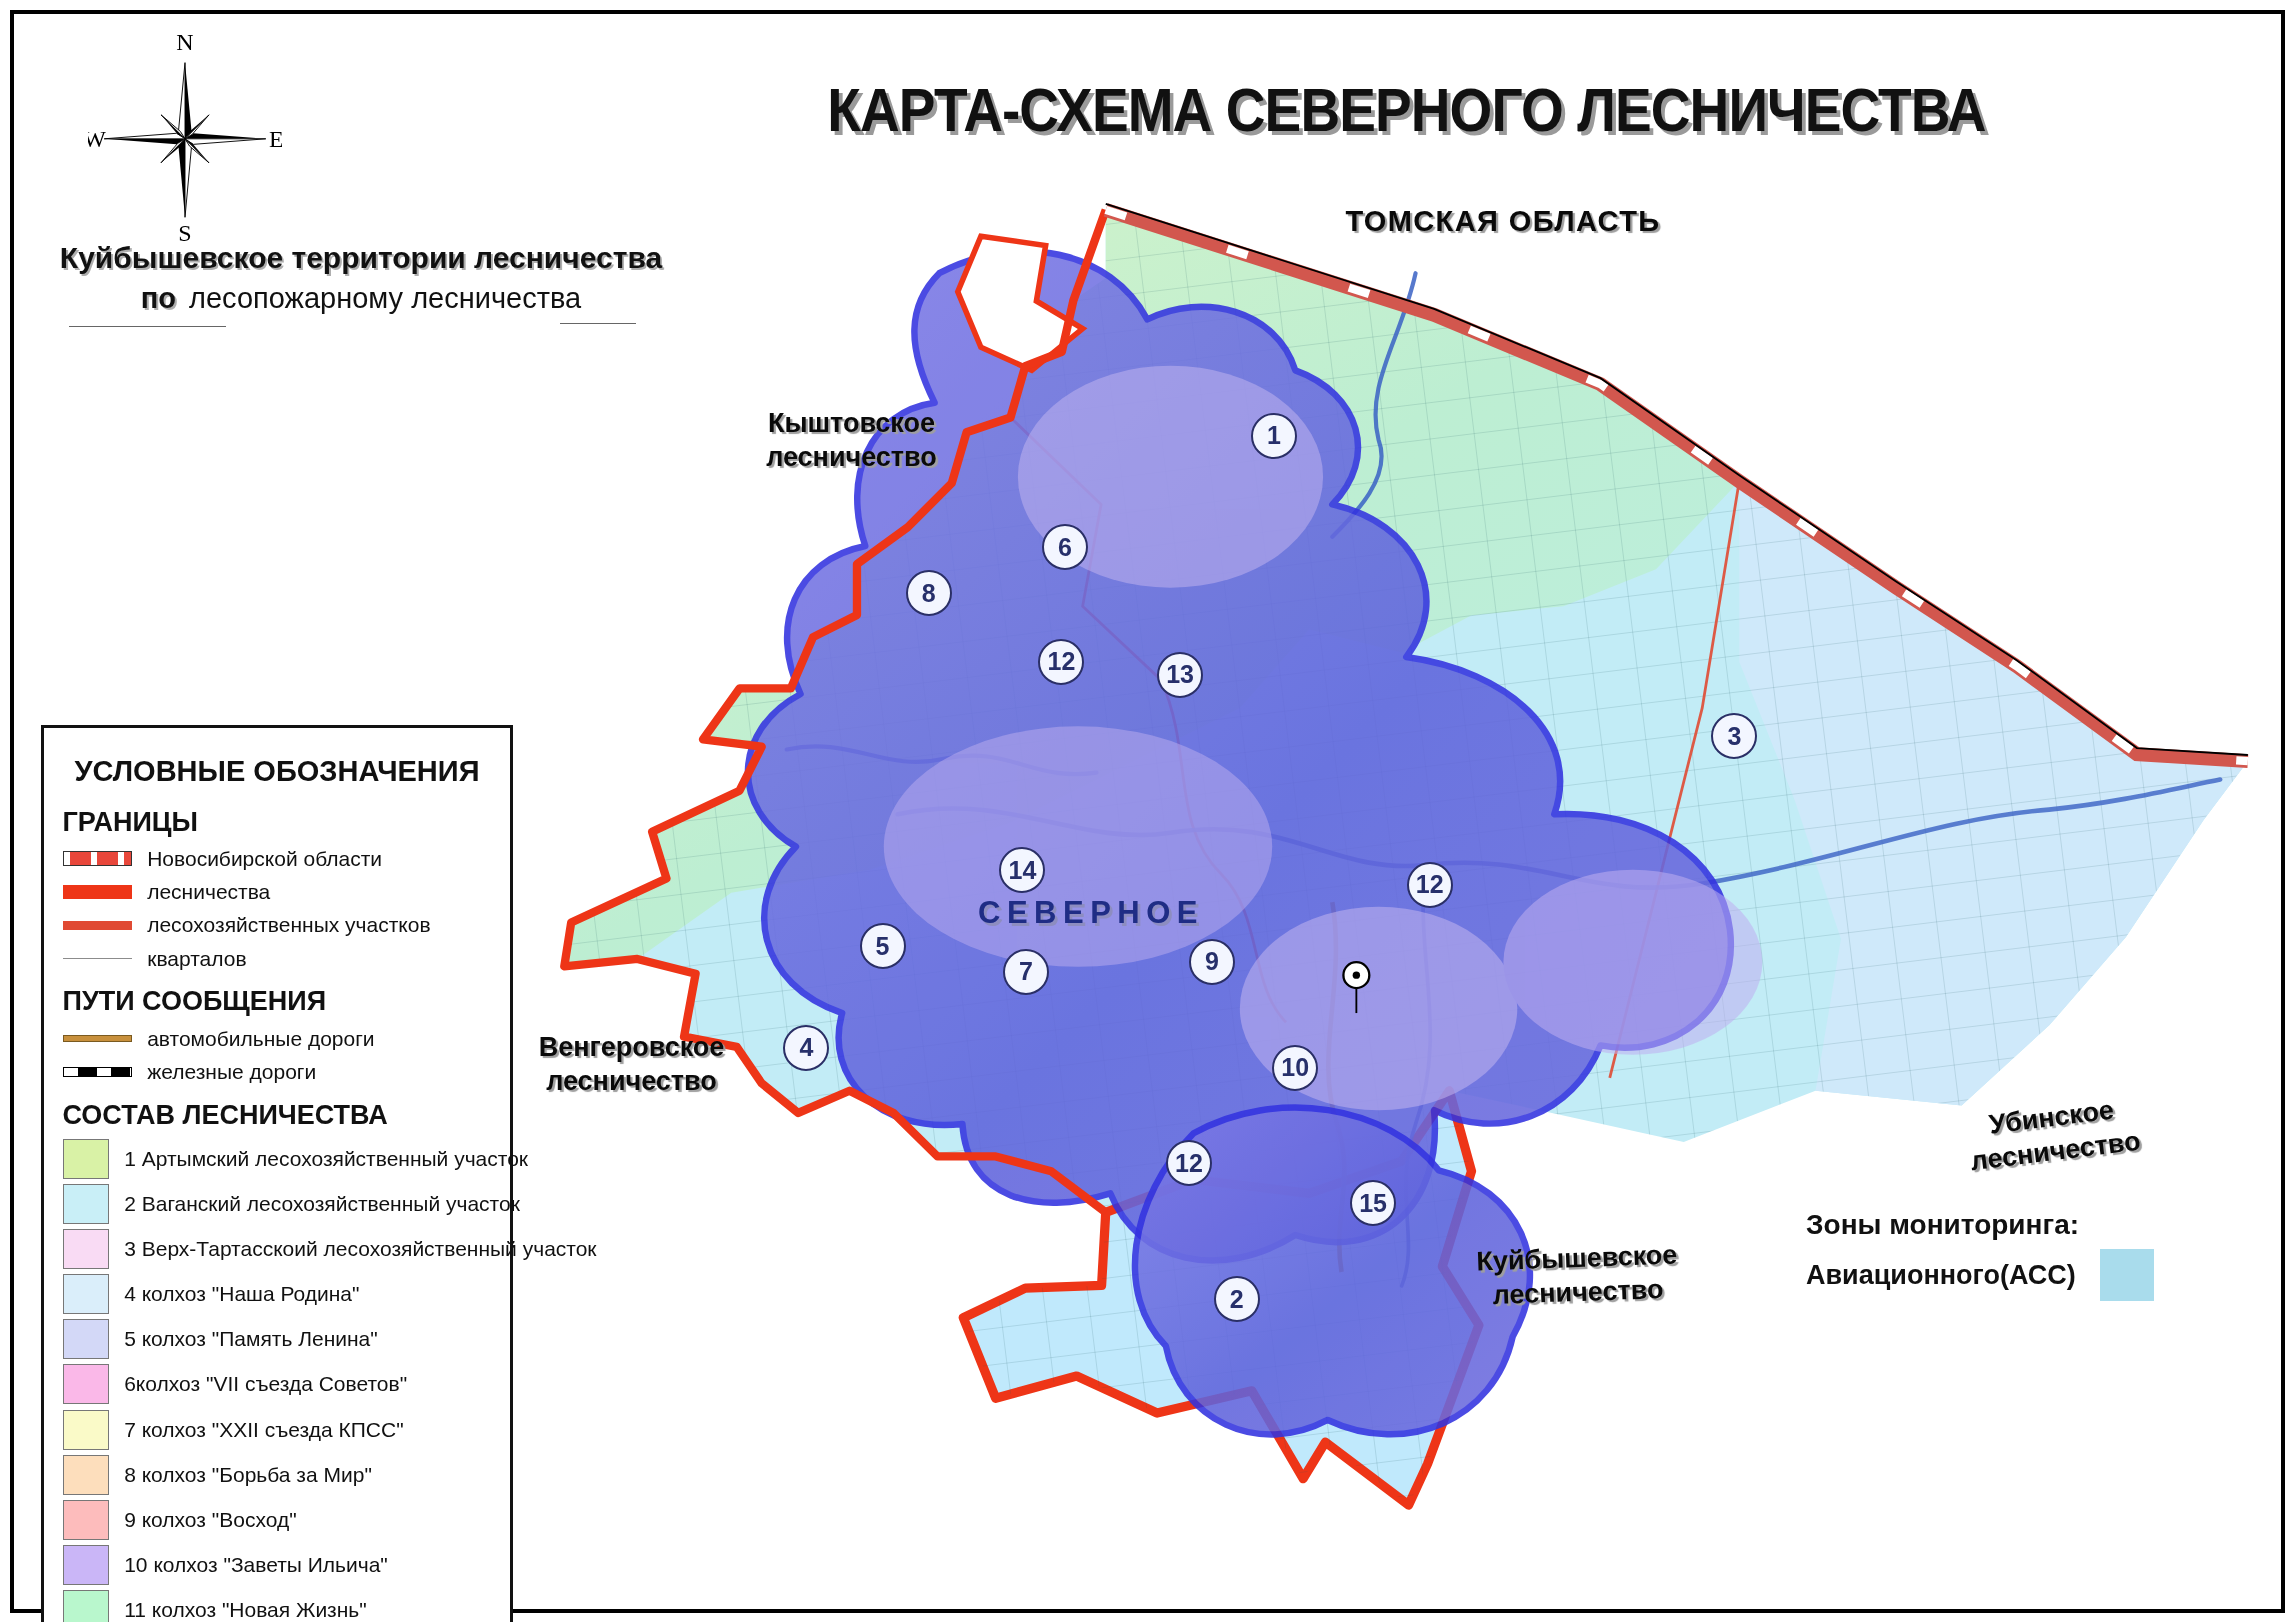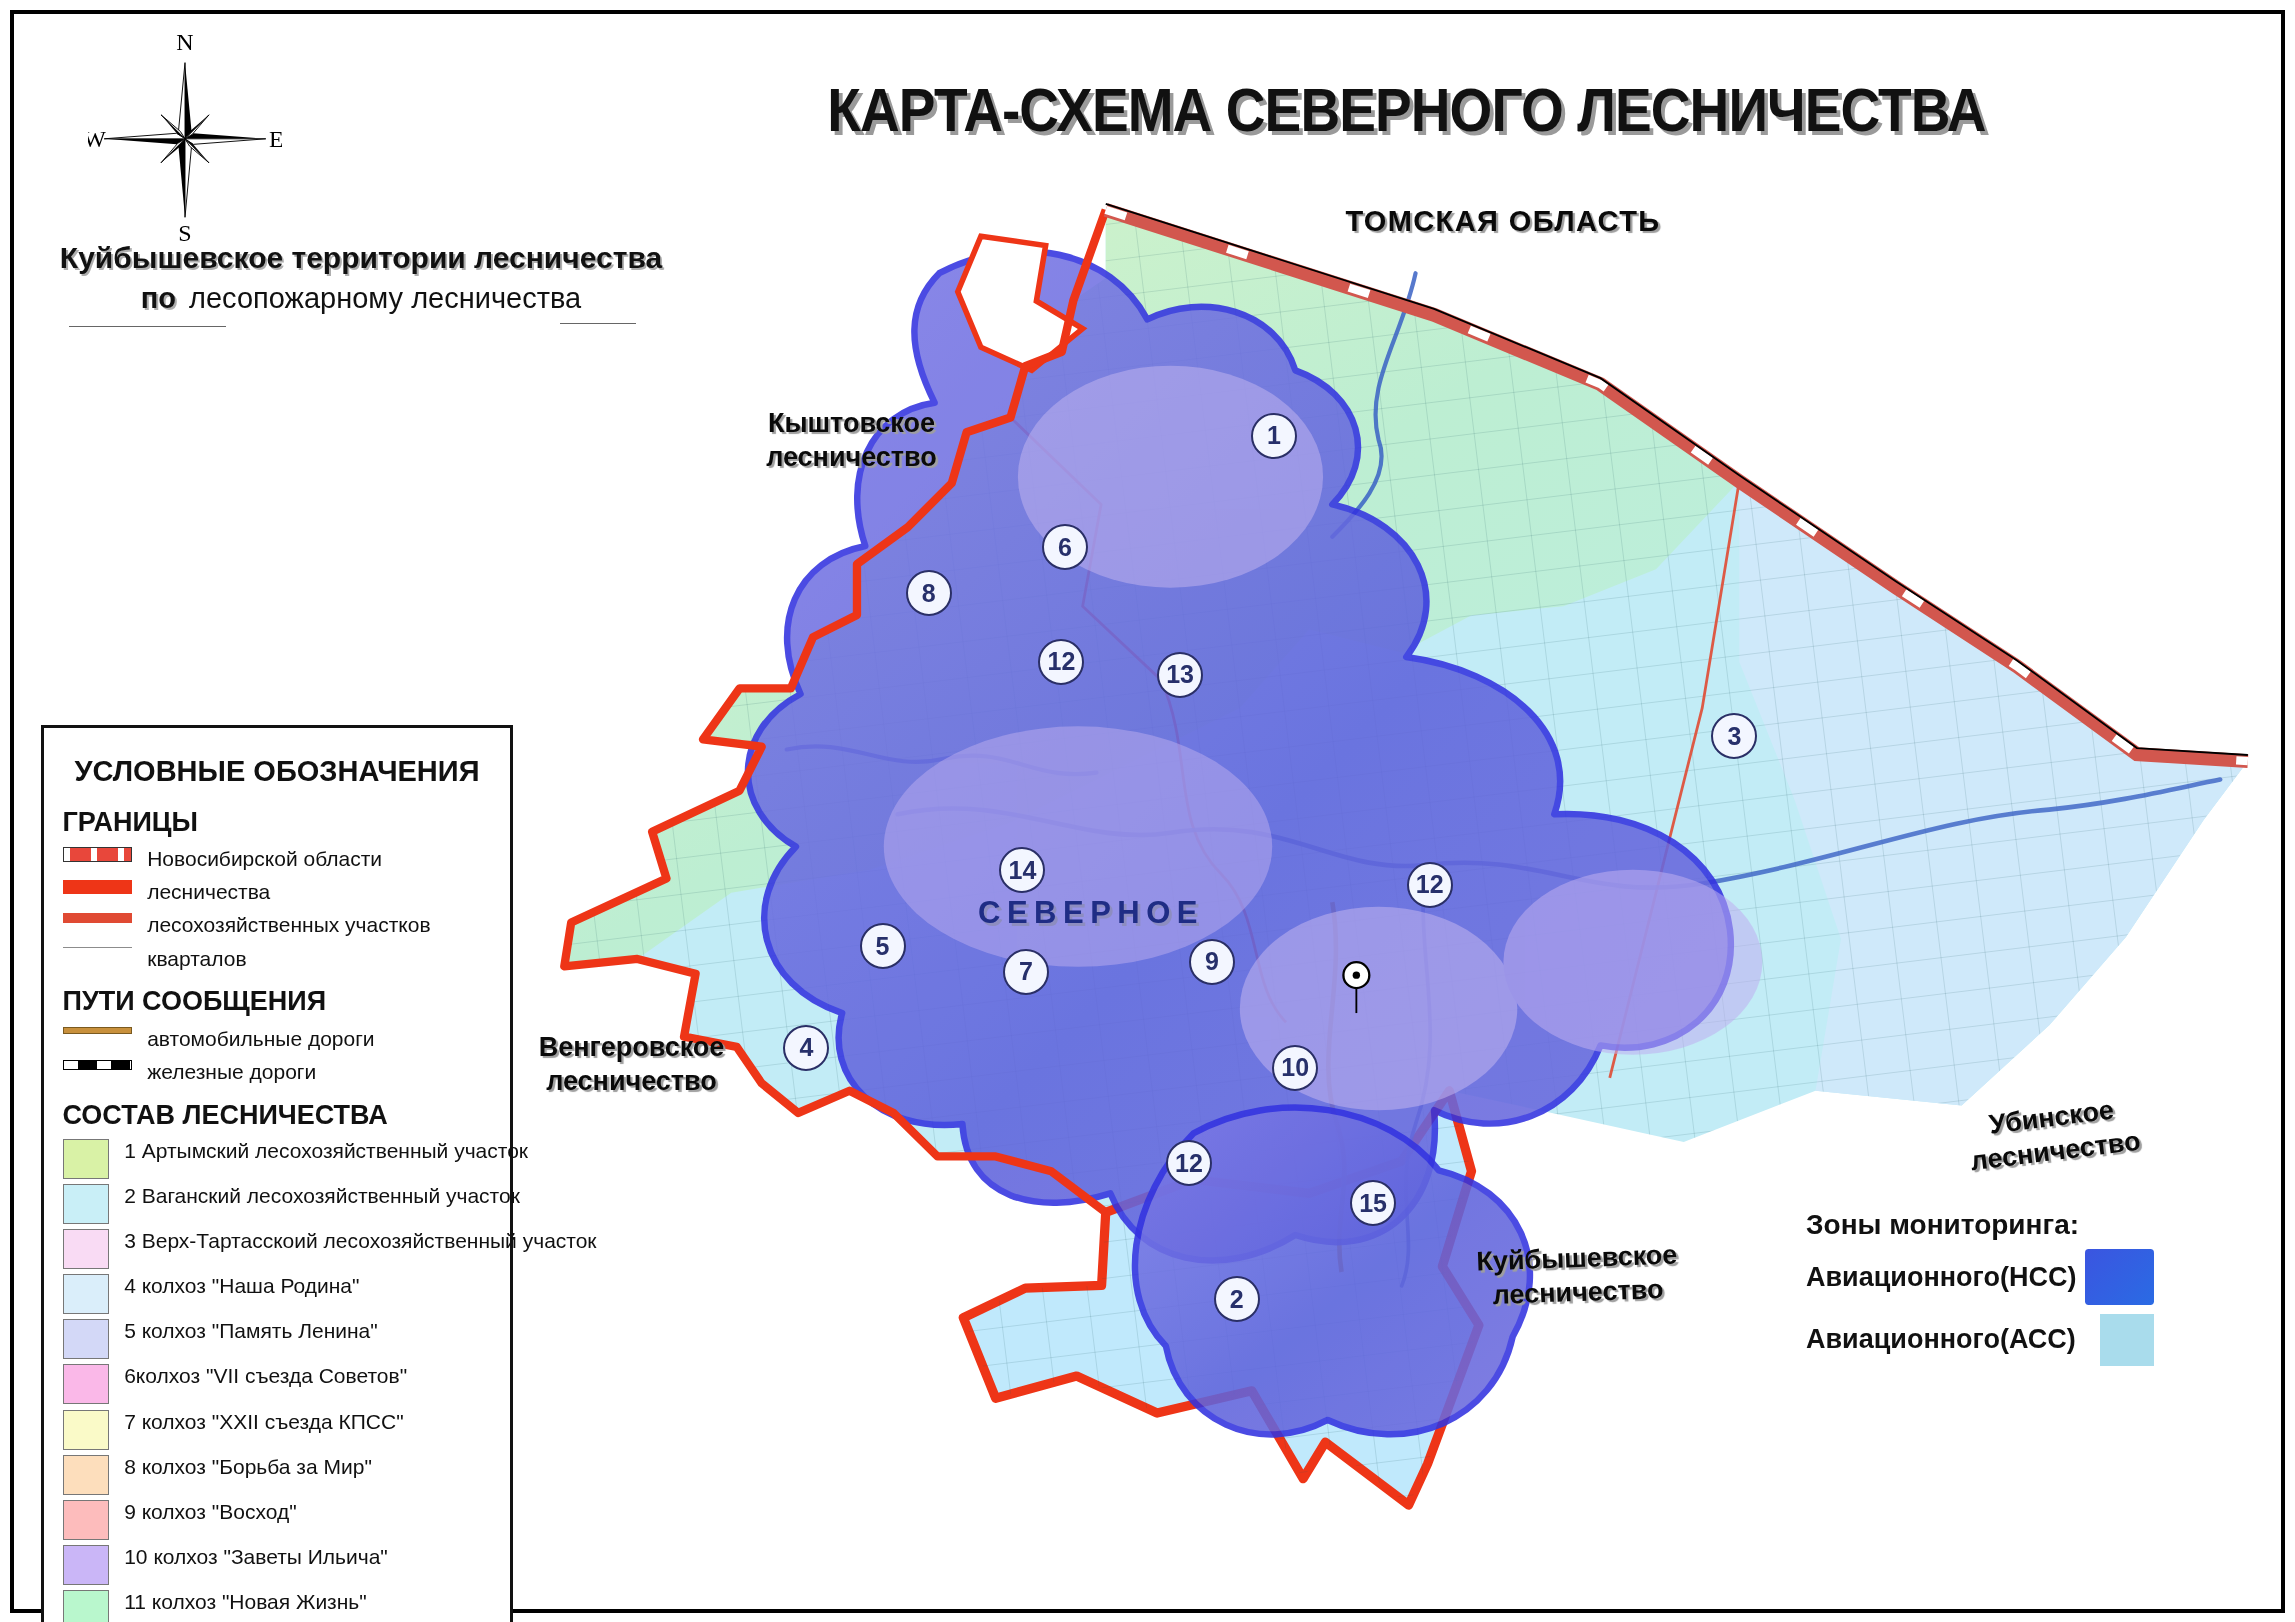--- a/index.html
+++ b/index.html
@@ -19,21 +19,21 @@
 
   
   .compass{position:absolute;left:88px;top:28px;width:194px;height:217px;}
   .compass text{font-family:"Liberation Serif",serif;font-size:52px;fill:#000;}
 
   
   .legend{position:absolute;left:41px;top:725px;width:472px;height:928px;
     border:3.7px solid #111;background:#fff;box-sizing:border-box;padding:14px 18.5px;}
   .legend h2{font-size:29px;font-weight:700;text-align:center;margin:13px 0 18.5px;}
   .legend-section-title{font-size:27px;font-weight:700;margin:15.7px 0 8.3px;}
-  .legend-item{display:flex;align-items:flex-start;margin:9.3px 0;}
+  .legend-item{display:flex;align-items:center;margin:9.3px 0;}
   .legend-item .lbl{font-size:21px;margin-left:15.7px;white-space:nowrap;}
   .legend-sym{flex:0 0 auto;}
   .sym-region-border{width:69px;height:15px;border:1.4px solid #333;box-sizing:border-box;
      background:repeating-linear-gradient(90deg,#fff 0 6px,#e8473b 6px 27px);}
   .sym-thick-red{width:69px;height:14px;}
   .sym-medium-red{width:69px;height:9.3px;}
   .sym-thin-line{width:69px;height:1.4px;}
   .sym-road{width:69px;height:7.4px;border:1.4px solid #7a5a20;box-sizing:border-box;}
   .sym-railway{width:69px;height:10.2px;border:1.4px solid #000;box-sizing:border-box;
      background:repeating-linear-gradient(90deg,#fff 0 14px,#000 14px 33px);}
@@ -244,24 +244,20 @@
   <div>лесничество</div>
 </div>
 <div class="map-label rot-m2" style="left:1448px;top:1242px;width:259px;">
   <div>Куйбышевское</div>
   <div>лесничество</div>
 </div>
 
 <div class="monitoring">
   <div class="mt">Зоны мониторинга:</div>
   <div class="mon-row">
-    <span class="lbl">Авиационного(НСС)</span>
-    <span class="sw-ncc"></span>
-  </div>
-  <div class="mon-row">
     <span class="lbl">Авиационного(АСС)</span>
     <span class="sw-acc"></span>
   </div>
 </div>
 
 <div class="legend">
   <h2>УСЛОВНЫЕ ОБОЗНАЧЕНИЯ</h2>
   <div>
       <h3 class="legend-section-title">ГРАНИЦЫ</h3>
       <div>

